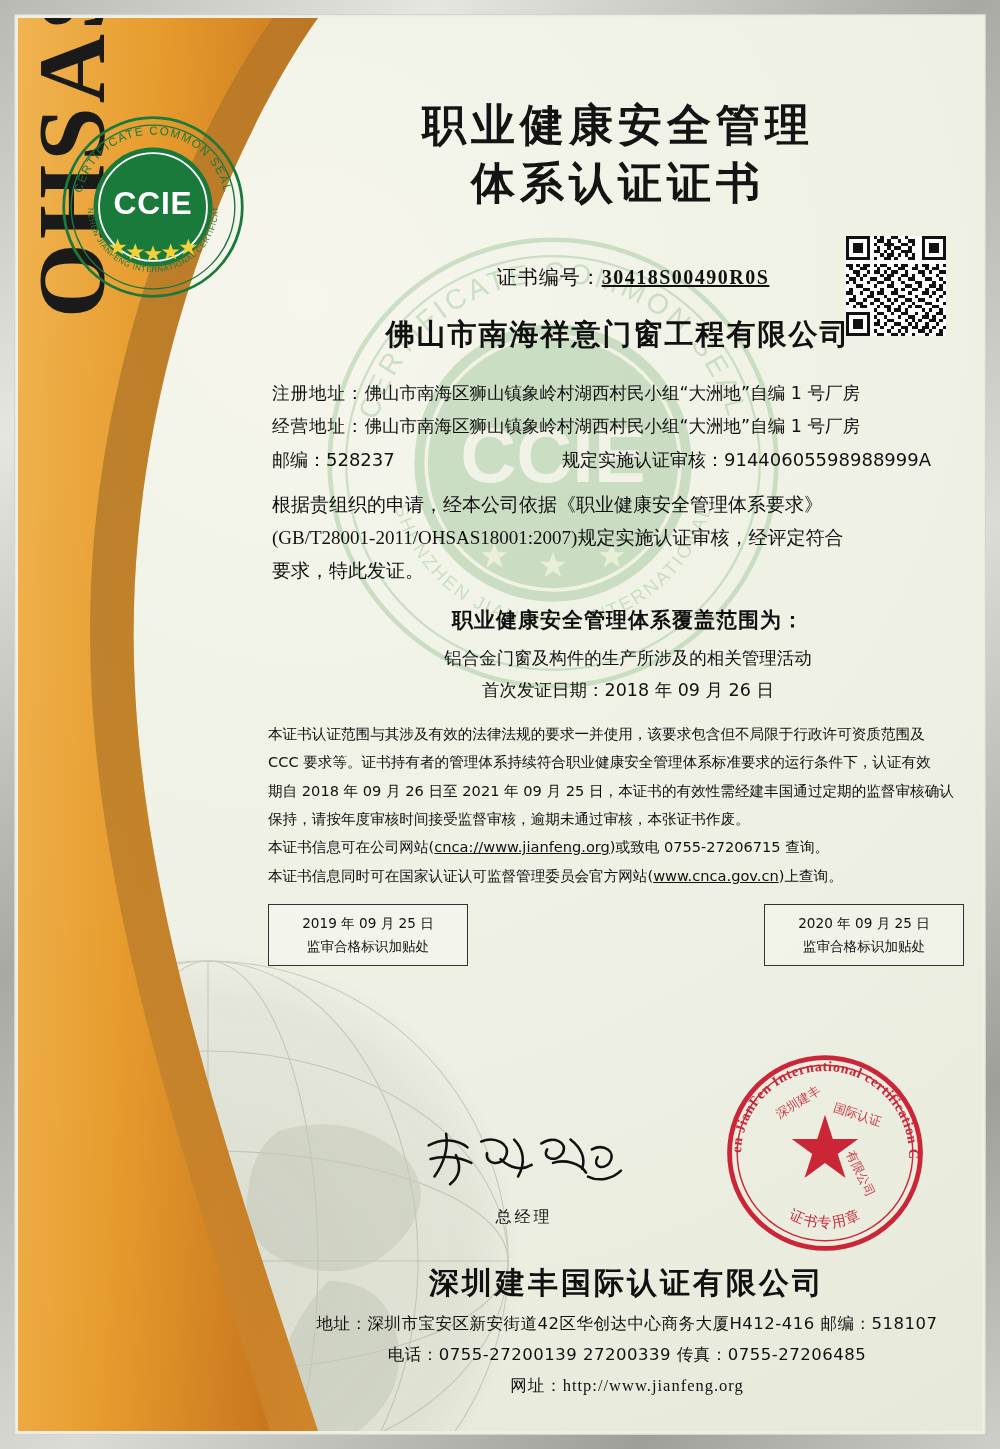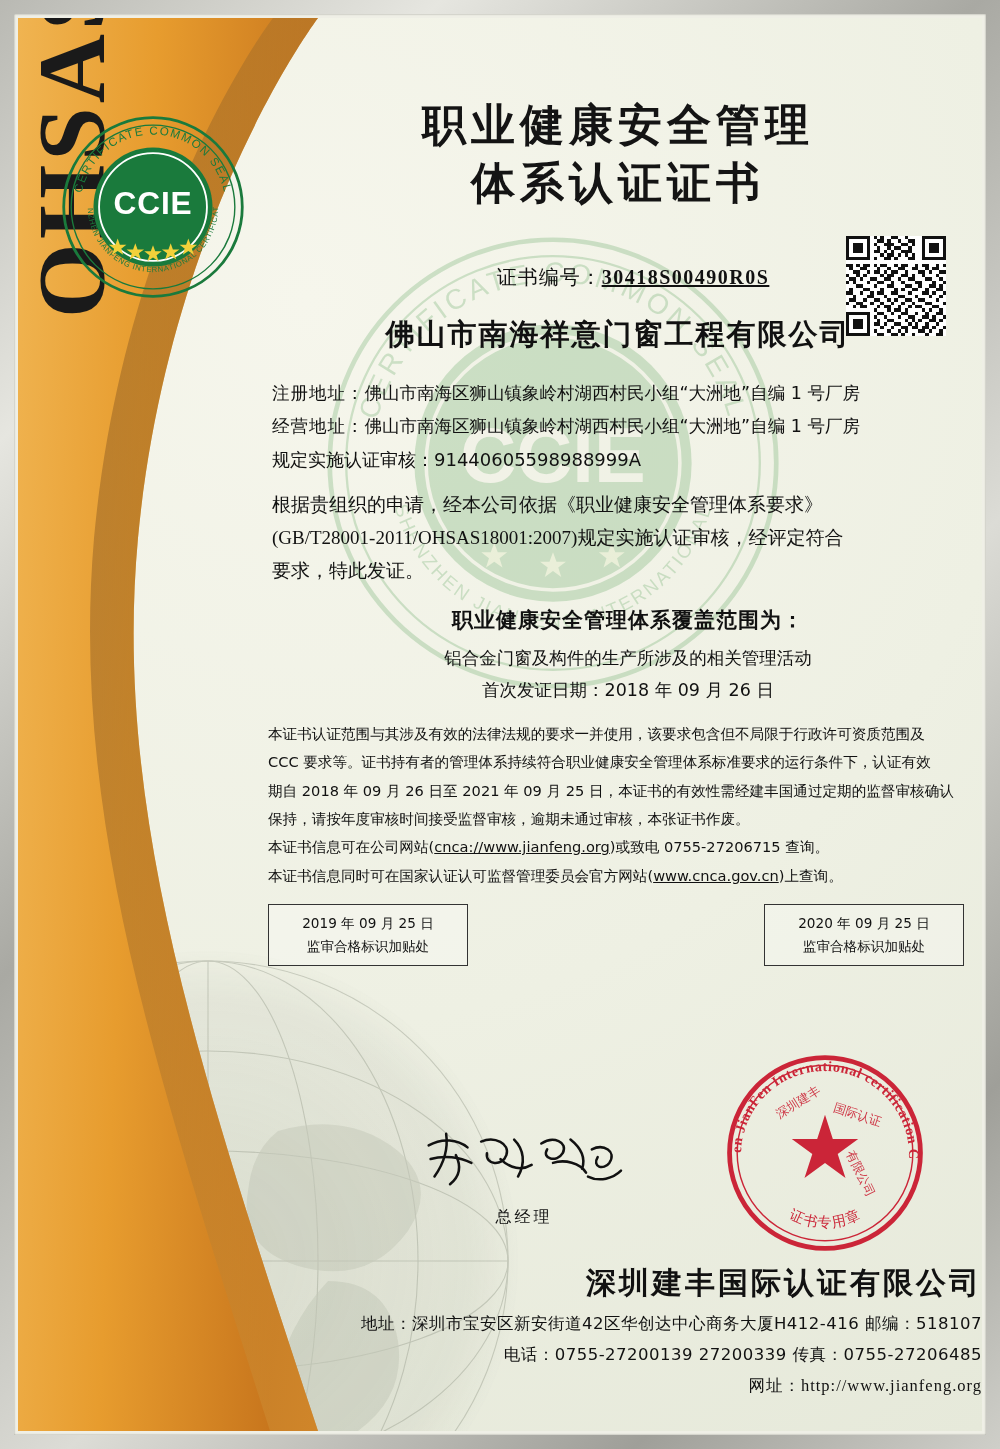--- a/index.html
+++ b/index.html
@@ -261,21 +261,21 @@
     height: 210px;
     opacity: .92;
   }
   .red-stamp svg { width:100%; height:100%; }
 
   .footer {
     position: absolute;
     left: 0;
     right: 0;
     bottom: 34px;
-    text-align: right;
+    text-align: center;
     padding-left: 18px;
   }
   .org-name {
     font-family: "DejaVu Sans", sans-serif;
     font-weight: bold;
     font-size: 30px;
     letter-spacing: 3px;
     color: #111;
   }
   .foot-line {
@@ -621,20 +621,23 @@
       <div class="addr-block">
         <div class="addr-row">
           <span class="lbl">注册地址：</span><span>佛山市南海区狮山镇象岭村湖西村民小组“大洲地”自编 1 号厂房</span>
         </div>
         <div class="addr-row">
           <span class="lbl">经营地址：</span><span>佛山市南海区狮山镇象岭村湖西村民小组“大洲地”自编 1 号厂房</span>
         </div>
       </div>
 
       <div class="two-col">
+        <div class="c1">
+          <span>邮编：</span><span>528237</span>
+        </div>
         <div>
           <span>规定实施认证审核：</span><span>91440605598988999A</span>
         </div>
       </div>
 
       <div class="para">
         <div>根据贵组织的申请，经本公司依据《职业健康安全管理体系要求》</div>
         <div class="mono">(GB/T28001-2011/OHSAS18001:2007)规定实施认证审核，经评定符合</div>
         <div>要求，特此发证。</div>
       </div>

